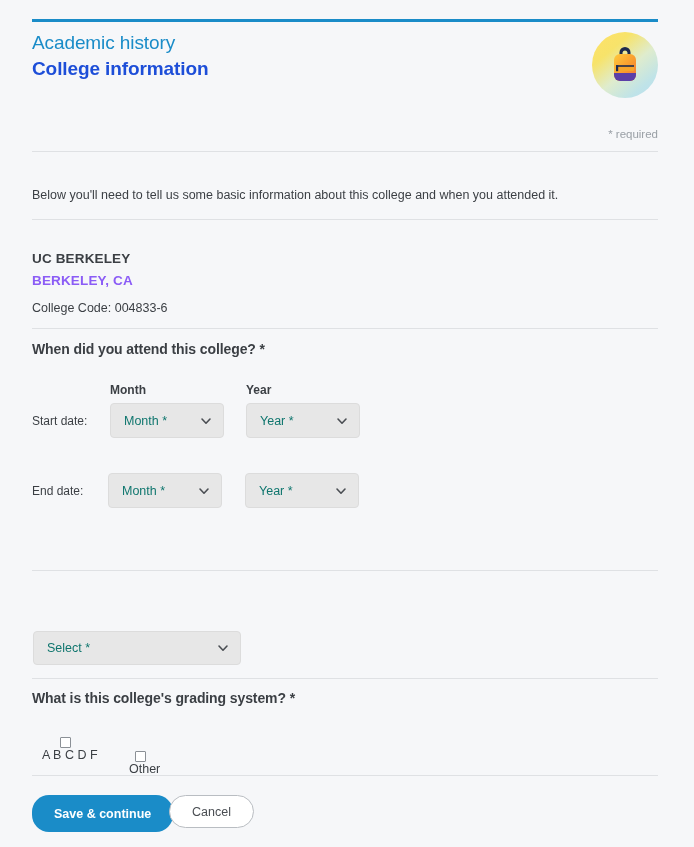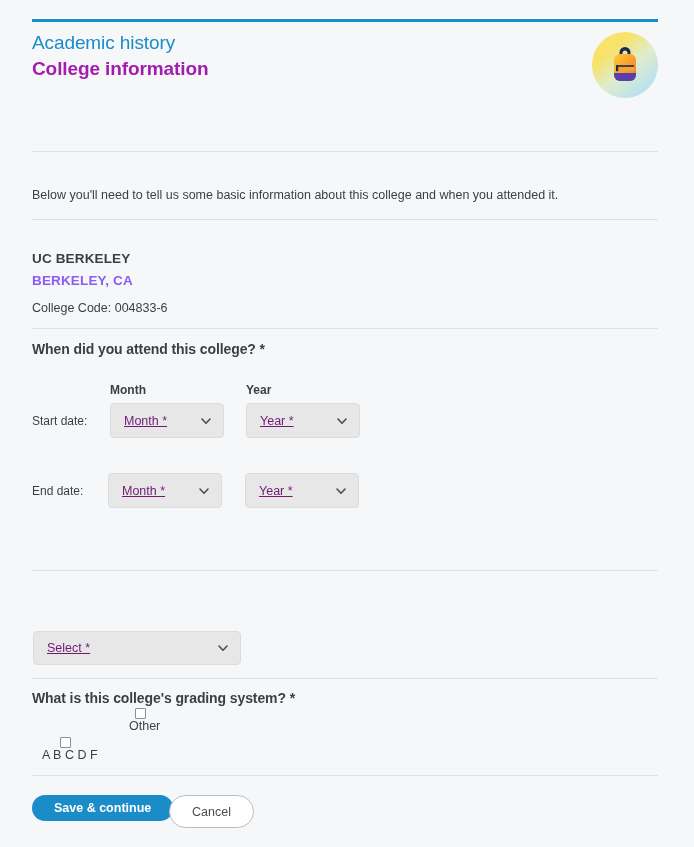--- a/index.html
+++ b/index.html
@@ -30,21 +30,21 @@
   }
   .title-eyebrow {
     color: #1a8cc8;
     font-size: 19px;
     font-weight: normal;
     line-height: 26px;
     letter-spacing: -0.1px;
     white-space: nowrap;
   }
   .title-main {
-    color: #a21caf;
+    color: #1d4ed8;
     font-size: 19px;
     font-weight: bold;
     line-height: 26px;
     letter-spacing: -0.1px;
     white-space: nowrap;
   }
 
   
   .badge {
     position: absolute;
@@ -138,24 +138,23 @@
     background: #e7e7e7;
     border: 1px solid #dcdcdc;
     border-radius: 4px;
     display: flex;
     align-items: center;
     padding: 0 10px 0 13px;
     cursor: pointer;
   }
   .select .sel-text {
     flex: 1;
-    color: #701a75;
+    color: #0f766e;
     font-size: 12.5px;
     white-space: nowrap;
-    text-decoration: underline;
   }
   .chev {
     width: 14px; height: 14px;
     flex: 0 0 14px;
   }
   .chev svg { display: block; }
 
   
   .cb-row {
     position: absolute;
@@ -175,21 +174,21 @@
     margin-left: 8px;
     color: #3b3f44;
     font-size: 12.5px;
     white-space: nowrap;
   }
 
   
   .btn-primary {
     position: absolute;
     left: 32px; top: 795px;
-    height: 26px;
+    height: 37px;
     padding: 7px 22px;
     border-radius: 17px;
     background: #1a8cc8;
     color: #ffffff;
     font-size: 12.5px;
     font-weight: bold;
     border: none;
     display: flex;
     align-items: center;
     justify-content: center;
@@ -240,20 +239,21 @@
       <rect x="22" y="22" width="22" height="27" rx="6" fill="url(#bagGrad)"></rect>
 
       <path d="M22 41 h22 v2 a6 6 0 0 1 -6 6 h-10 a6 6 0 0 1 -6 -6 z" fill="#5b3fa8"></path>
 
       <rect x="24" y="33.5" width="18" height="5.5" rx="1.2" fill="#f7a52a"></rect>
       <rect x="24" y="33.2" width="18" height="1.6" fill="#1d2a4d"></rect>
       <rect x="24" y="33.2" width="2.2" height="6" fill="#1d2a4d"></rect>
     </svg>
   </div>
 
+  <div class="required-note">* required</div>
   <div class="rule" style="top:151px"></div>
 
   <div class="intro">Below you'll need to tell us some basic information about this college and when you attended it.</div>
   <div class="rule" style="top:219px"></div>
 
   <div class="college-name">UC BERKELEY</div>
   <div class="college-city">BERKELEY, CA</div>
   <div class="college-code">College Code: 004833-6</div>
   <div class="rule" style="top:328px"></div>
 
@@ -309,21 +309,21 @@
     </span>
   </div>
   <div class="rule" style="top:678px"></div>
 
   <div class="q-heading" style="top:690px">What is this college's grading system? *</div>
 
   <div class="cb-row" style="left:34px; top:737px">
     <span class="cb-box"></span>
     <span class="cb-label">A B C D F</span>
   </div>
-  <div class="cb-row" style="left:121px; top:708px">
+  <div class="cb-row" style="left:121px; top:751px">
     <span class="cb-box"></span>
     <span class="cb-label">Other</span>
   </div>
 
   <div class="rule" style="top:775px"></div>
 
   <button class="btn-primary">Save &amp; continue</button>
   <button class="btn-secondary">Cancel</button>
 
 </div>

